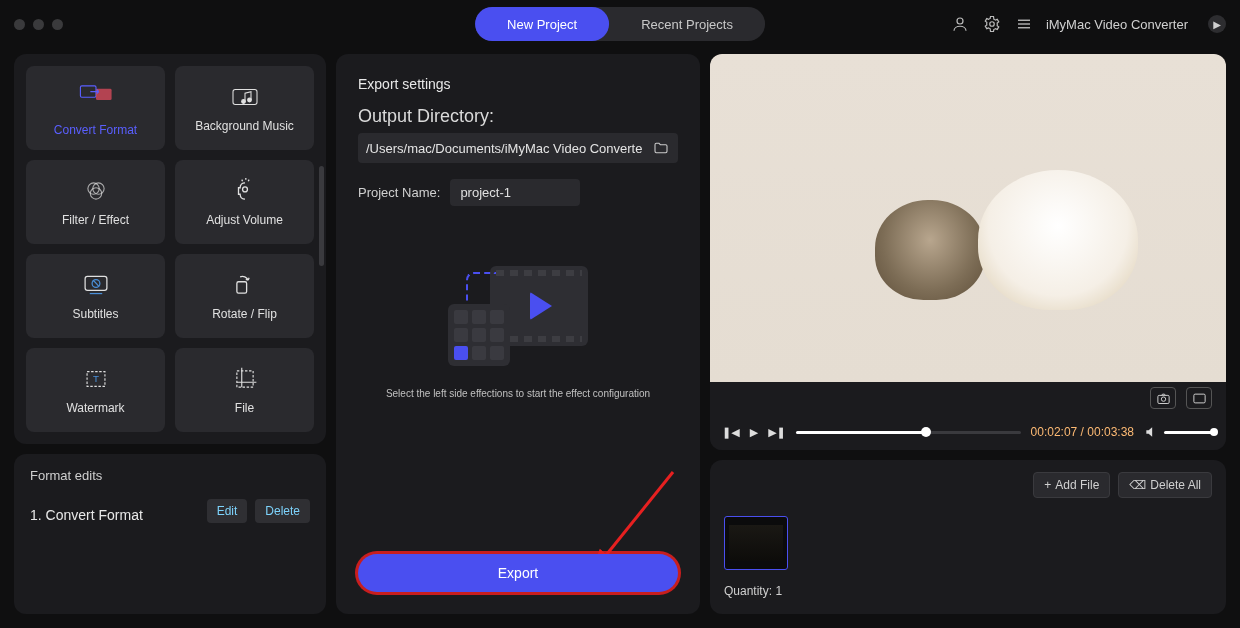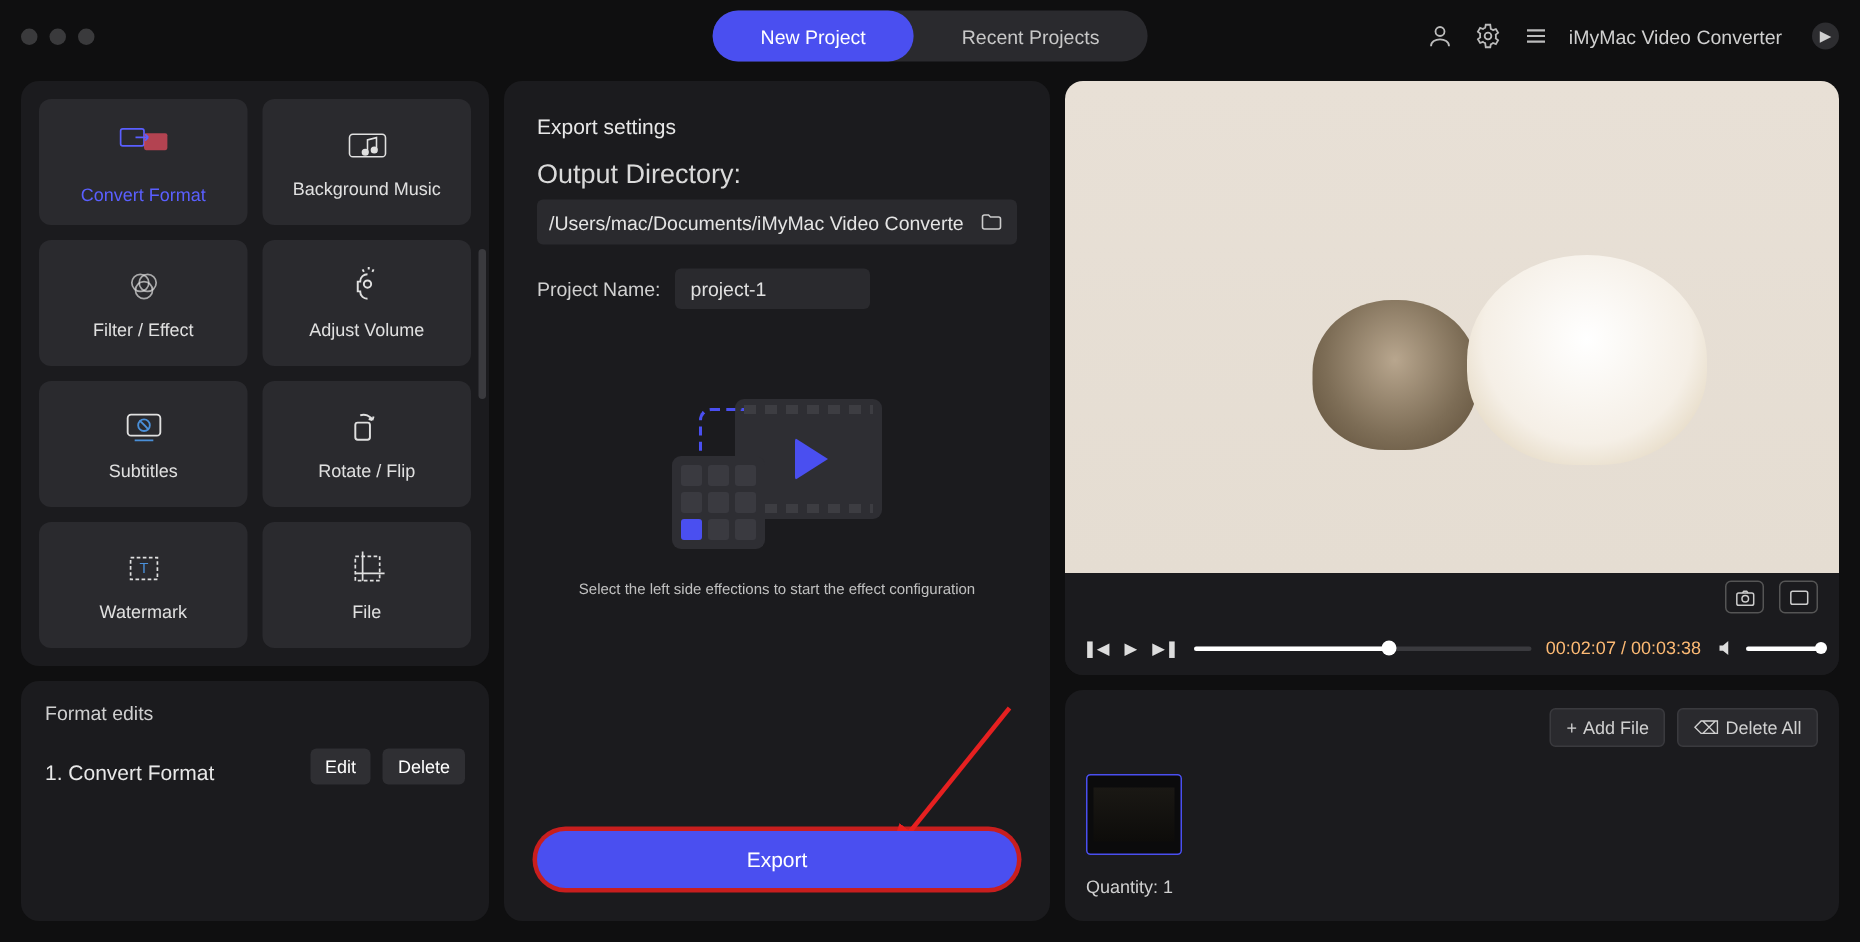--- a/index.html
+++ b/index.html
@@ -32,21 +32,21 @@
 .tool .ticon { height: 28px; display: flex; align-items: center; justify-content: center; color: #e0e0e0; }
 .tool.active .ticon { color: #5a5fff; }
 .scrollbar { position: absolute; right: 2px; top: 12px; width: 5px; height: 360px; background: transparent; }
 .scroll-thumb { width: 5px; height: 100px; background: #3a3a3e; border-radius: 3px; margin-top: 100px; }
 
 
 .saved { padding: 14px 16px; flex: 1; }
 .saved h4 { font-weight: 500; font-size: 13px; color: #cfcfcf; margin-bottom: 16px; }
 .saved-row { display: flex; align-items: flex-end; gap: 8px; }
 .saved-row .label { flex: 1; font-size: 14px; color: #e8e8e8; }
-.saved-row button { background: #2f2f33; border: none; color: #ffffff; padding: 5px 10px; border-radius: 4px; font-size: 12px; cursor: pointer; }
+.saved-row button { background: #2f2f33; border: none; color: #7dd3fc; padding: 5px 10px; border-radius: 4px; font-size: 12px; cursor: pointer; }
 
 
 .middle h4 { font-size: 14px; font-weight: 500; color: #e8e8e8; }
 .field-label { font-size: 18px; color: #dadada; margin-top: 14px; }
 .dir-input { display: flex; align-items: center; background: #2a2a2e; border-radius: 4px; padding: 6px 8px; margin-top: 6px; }
 .dir-input span { flex: 1; overflow: hidden; white-space: nowrap; text-overflow: clip; color: #e4e4e4; font-size: 13px; }
 .folder-ico { width: 18px; height: 18px; color: #ccc; cursor: pointer; display:flex; align-items:center; justify-content:center; }
 .pname-row { display: flex; align-items: center; gap: 10px; margin-top: 16px; }
 .pname-row input { background: #2a2a2e; border: none; padding: 6px 10px; color: #e0e0e0; border-radius: 4px; width: 130px; font-size: 13px; }
 

